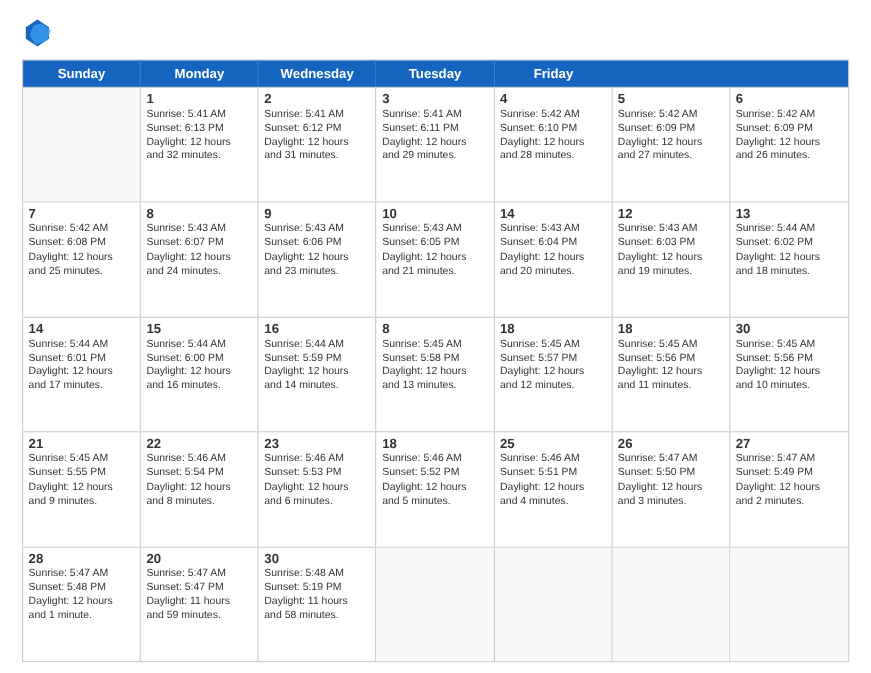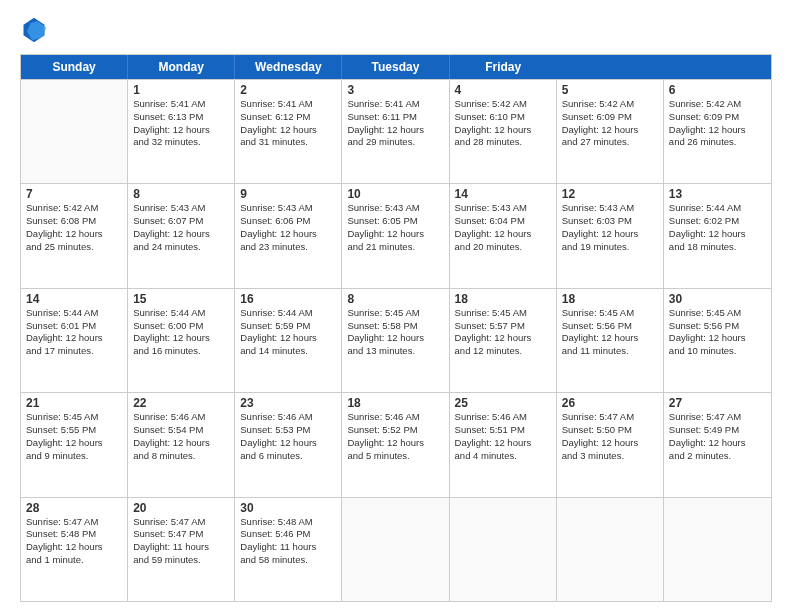--- a/index.html
+++ b/index.html
@@ -346,21 +346,21 @@
           <div class="cal-cell">
             <span class="day-num">20</span>
             <div class="cell-text" style="white-space: pre-line;">Sunrise: 5:47 AM
 Sunset: 5:47 PM
 Daylight: 11 hours
 and 59 minutes.</div>
           </div>
           <div class="cal-cell">
             <span class="day-num">30</span>
             <div class="cell-text" style="white-space: pre-line;">Sunrise: 5:48 AM
-Sunset: 5:46 PM
+Sunset: 5:19 PM
 Daylight: 11 hours
 and 58 minutes.</div>
           </div>
           <div class="cal-cell empty"></div>
           <div class="cal-cell empty"></div>
           <div class="cal-cell empty"></div>
           <div class="cal-cell empty"></div>
         </div>
       </div>
   </div>

